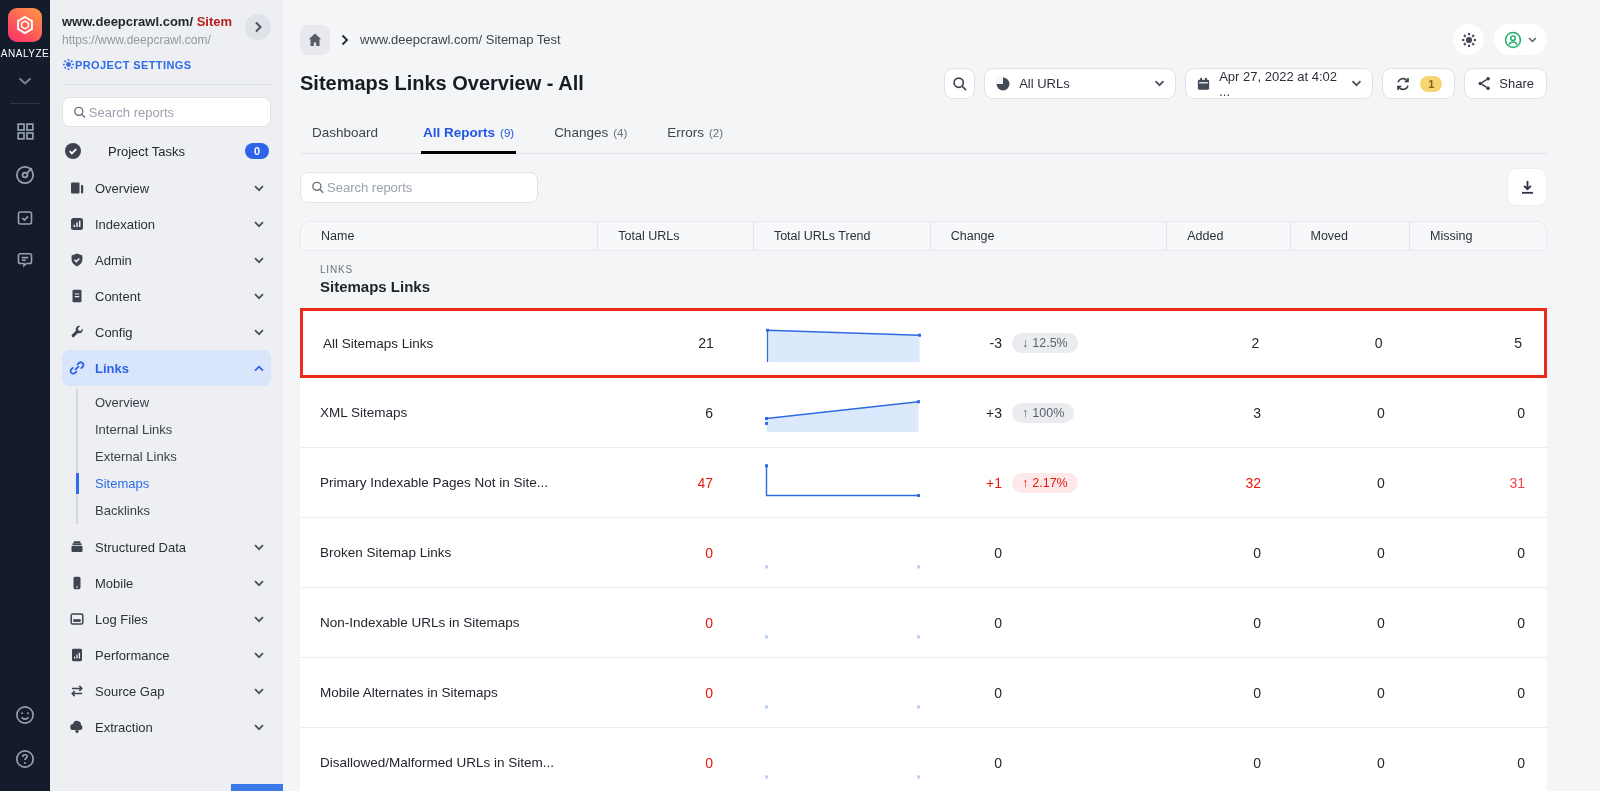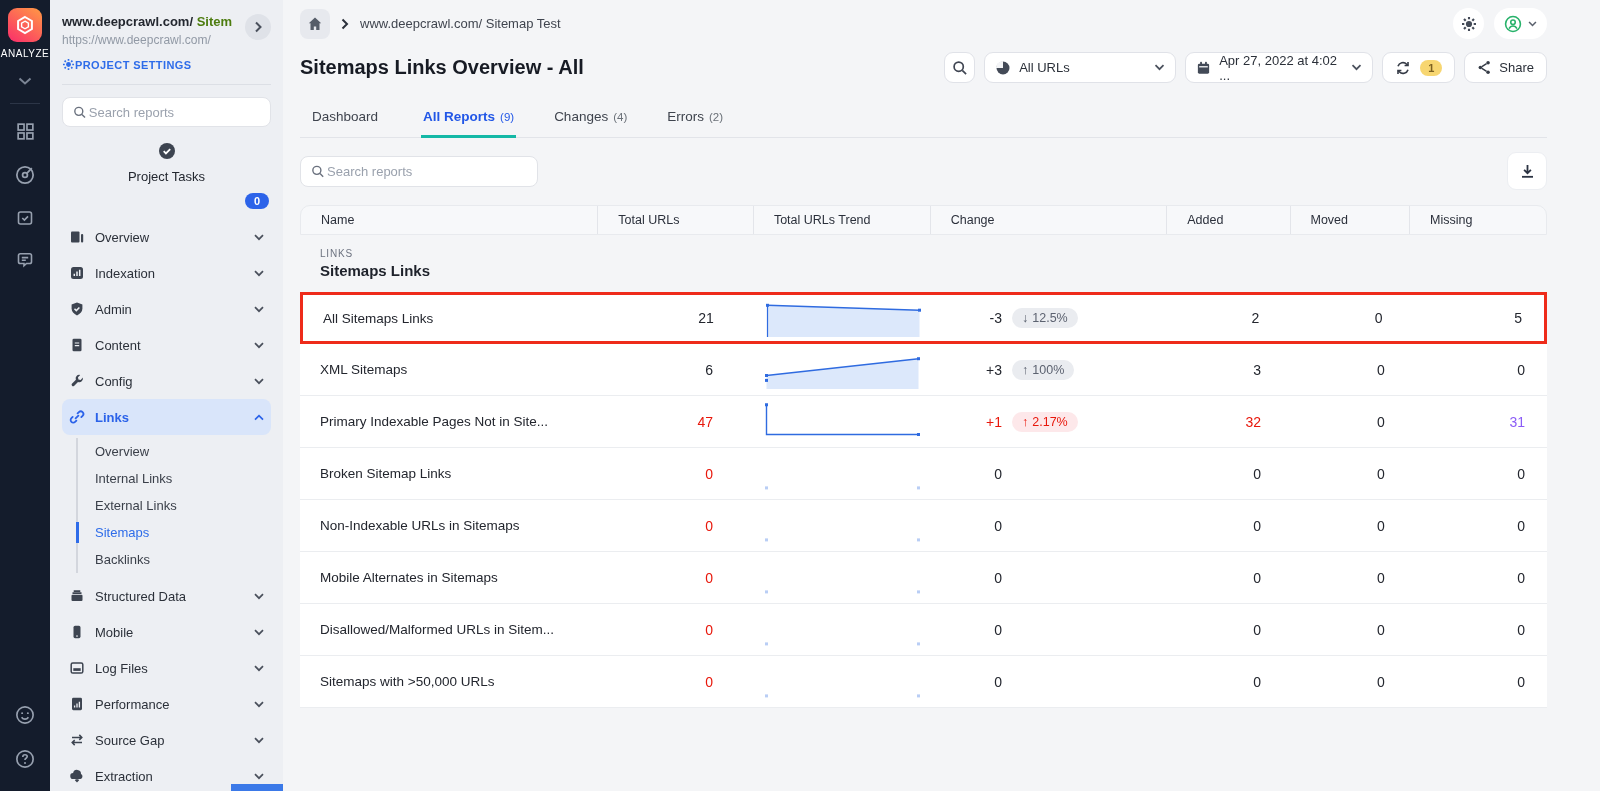--- a/index.html
+++ b/index.html
@@ -15,48 +15,48 @@
   .brand { color:#fff; font-size:10px; letter-spacing:.5px; margin-top:6px; }
   .rail-chev { margin-top:12px; }
   .rail-div { width:30px; height:1px; background:#2c3547; margin:14px 0 6px; }
   .rail-btn { margin:11px 0; display:flex; }
   .rail-spacer { flex:1; }
 
   
   .sidebar { width:233px; flex-shrink:0; background:#edeff3; padding:14px 12px 0; position:relative; overflow:hidden; }
   .proj-row { display:flex; justify-content:space-between; align-items:flex-start; }
   .proj-name { font-size:13px; font-weight:700; color:#23272f; line-height:1.25; white-space:nowrap; overflow:hidden; }
-  .proj-name .trunc { color:#4d7c0f; }
+  .proj-name .trunc { color:#b91c1c; }
   .proj-circle { width:26px; height:26px; border-radius:50%; background:#dfe2e8; display:flex;
                  align-items:center; justify-content:center; flex-shrink:0; cursor:pointer; }
   .proj-url { font-size:12px; color:#9199a5; margin-top:3px; }
   .proj-settings { display:flex; align-items:center; color:#2e6ce9; font-size:11px; font-weight:700;
                    margin-top:11px; letter-spacing:.4px; cursor:pointer; }
   .side-div { height:1px; background:#dcdfe5; margin:13px 0 12px; }
   .search-box { display:flex; align-items:center; background:#fff; border:1px solid #e1e3e8;
                 border-radius:8px; height:30px; padding:0 10px; }
   .search-box input { border:none; outline:none; background:transparent; font-size:13px; width:100%;
                       font-family:inherit; color:#23272f; }
   .search-box input::placeholder { color:#9aa1ad; }
-  .tasks { display:flex; align-items:center; gap:9px; margin:15px 2px 10px; font-size:13px; color:#23272f; cursor:pointer;flex-direction:column; }
+  .tasks { display:flex; align-items:center; gap:26px; margin:15px 2px 10px; font-size:13px; color:#23272f; cursor:pointer; }
   .tasks-badge { margin-left:auto; background:#2c63e9; color:#fff; font-size:11px; font-weight:700;
                  border-radius:9px; padding:2px 9px; }
   .nav-item { display:flex; align-items:center; gap:10px; height:36px; padding:0 7px; border-radius:8px;
               font-size:13px; color:#2b3039; cursor:pointer; }
   .nav-item .chev { margin-left:auto; display:flex; }
   .nav-item.active { background:#d9e5fa; color:#2b62e9; font-weight:600; }
   .sub-list { border-left:2px solid #d3d6dd; margin:3px 0 5px 14px; }
   .sub-item { position:relative; padding:6px 0 6px 17px; font-size:13px; color:#3a3f49; cursor:pointer; }
   .sub-item.active { color:#2e6ce9; }
   .sub-item.active::before { content:""; position:absolute; left:-2px; top:3px; bottom:3px; width:3px; background:#2e6ce9; }
   .bottom-strip { position:absolute; bottom:0; right:0; width:52px; height:7px; background:#3b79e8; }
 
   
   .main { flex:1; min-width:0; padding:0 53px 0 17px; }
-  .topbar { display:flex; justify-content:space-between; align-items:center; padding-top:8px; }
+  .topbar { display:flex; justify-content:space-between; align-items:center; padding-top:24px; }
   .crumbs { display:flex; align-items:center; gap:11px; }
   .home-btn { width:30px; height:30px; border-radius:8px; background:#e7e9ee; display:flex;
               align-items:center; justify-content:center; cursor:pointer; }
   .crumb-text { font-size:13px; color:#40454f; }
   .top-actions { display:flex; align-items:center; gap:10px; }
   .gear-btn { width:31px; height:31px; border-radius:50%; background:#fff; display:flex;
               align-items:center; justify-content:center; cursor:pointer; }
   .account-btn { height:31px; border-radius:16px; background:#fff; display:flex; align-items:center;
                  gap:6px; padding:0 10px; cursor:pointer; }
 
@@ -68,50 +68,50 @@
   .dropdown { padding:0 10px; gap:8px; font-size:13px; color:#2b3039; }
   .dd-urls { width:192px; } .dd-date { width:188px; }
   .dd-chev { margin-left:auto; display:flex; }
   .refresh { padding:0 12px; gap:9px; }
   .refresh-badge { background:#f7d671; color:#7c6121; font-size:11px; font-weight:700; border-radius:9px; padding:2px 8px; }
   .share { padding:0 12px; gap:7px; font-size:13px; color:#2b3039; }
 
   .tabs { display:flex; gap:36px; margin-top:16px; border-bottom:1px solid #e2e4e9; padding-left:10px; }
   .tab { padding:10px 2px 11px; font-size:13.5px; color:#3f444e; display:flex; gap:5px; align-items:baseline; cursor:pointer; }
   .tab-count { font-size:11.5px; color:#6a7078; }
-  .tab.active { color:#2257e7; font-weight:700; border-bottom:3px solid #14b8a6; margin-bottom:-1px; }
+  .tab.active { color:#2257e7; font-weight:700; border-bottom:3px solid #000000; margin-bottom:-1px; }
   .tab.active .tab-count { color:#2257e7; font-weight:400; }
 
   .toolbar { display:flex; justify-content:space-between; align-items:center; margin-top:14px; }
   .toolbar .search-box { width:238px; height:31px; }
   .dl-btn { width:40px; height:38px; background:#fff; border:1px solid #eceef2; border-radius:9px;
             display:flex; align-items:center; justify-content:center; cursor:pointer; }
 
   
   .table { margin-top:15px; }
   .thead { display:flex; align-items:stretch; background:#f7f8fa; border:1px solid #e8eaee;
            border-radius:10px 10px 0 0; height:30px; }
   .th { font-size:12.5px; color:#2b303b; padding-left:20px; display:flex; align-items:center; }
   .th + .th { border-left:1px solid #e3e5ea; }
   .c-name{width:23.8%;} .c-total{width:12.5%;} .c-trend{width:14.2%;} .c-change{width:19%;}
   .c-added{width:9.9%;} .c-moved{width:9.6%;} .c-missing{width:11%;}
   .section-row { height:57px; display:flex; flex-direction:column; justify-content:center; padding-left:20px; }
   .eyebrow { font-size:10px; letter-spacing:.8px; color:#6d7380; }
   .section-title { font-size:15px; font-weight:700; color:#1e222b; margin-top:3px; }
-  .trow { display:flex; align-items:center; height:52px; background:#fff; border-bottom:1px solid #ebedf0; cursor:pointer;gap:11px; }
+  .trow { display:flex; align-items:center; height:70px; background:#fff; border-bottom:1px solid #ebedf0; cursor:pointer;gap:11px; }
   .trow.hl { border:3px solid #ee2b1a; }
   .td { padding-left:20px; font-size:13.5px; color:#23262e; }
   .td.num { text-align:right; padding-left:0; padding-right:22px; font-size:14px; }
   .change-cell { display:flex; align-items:center; padding-left:18px; }
   .change-val { width:50px; text-align:right; font-size:14px; }
   .pill { display:inline-flex; align-items:center; gap:4px; margin-left:10px; background:#eaecf0;
           border-radius:11px; padding:3px 10px; font-size:12.5px; color:#5c6270; }
   .pill.redt { background:#fde8ea; color:#e8170b; }
   .spark { width:160px; height:44px; margin-left:18px; }
-  .red { color:#e8170b; } .green { color:#8b5cf6; }
+  .red { color:#e8170b; } .green { color:#ef4444; }
 </style>
 </head>
 <body>
 
 <div class="app">
 
   <div class="rail">
     <div class="logo">
       <svg width="24" height="24" viewBox="0 0 24 24">
         <polygon points="12,4 18.9,8 18.9,16 12,20 5.1,16 5.1,8" fill="none" stroke="#fff" stroke-width="2"></polygon>

